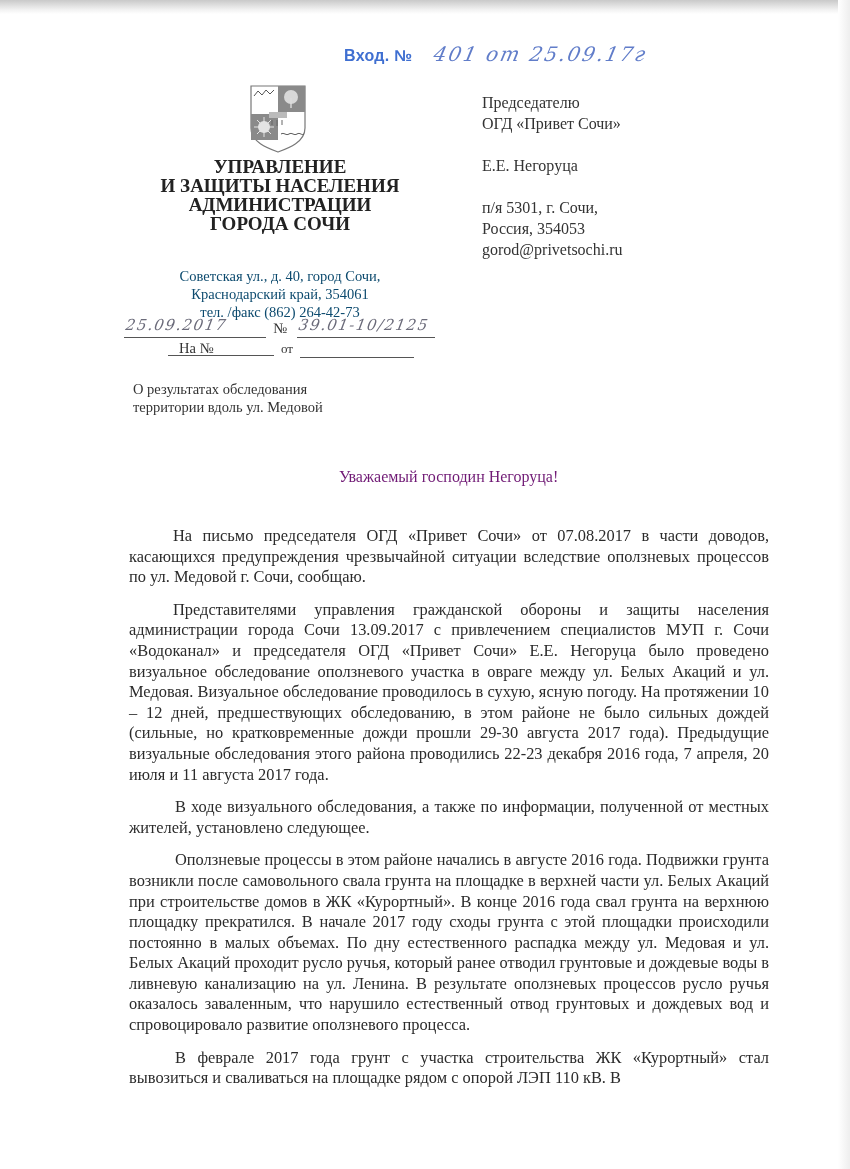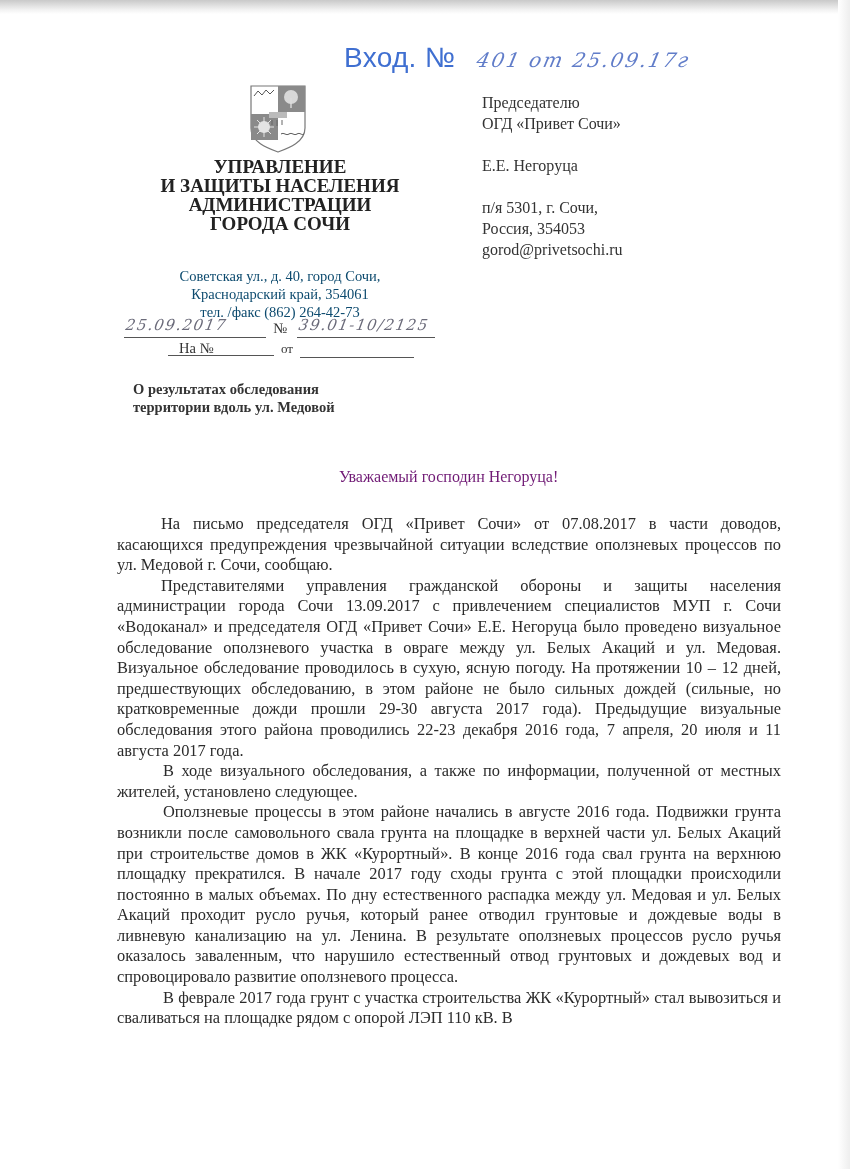--- a/index.html
+++ b/index.html
@@ -16,21 +16,21 @@
   .page-shadow-right {
     position:absolute; right:0; top:0; width:12px; height:1169px;
     background:linear-gradient(to left, #eeeeee, #ffffff);
   }
   .stamp {
     position:absolute; left:344px; top:42px; height:36px;
     display:flex; align-items:baseline;
   }
   .stamp-label {
     font-family:"Liberation Sans", sans-serif;
-    color:#3f6fd1; font-size:28px; letter-spacing:0.3px;
+    color:#3f6fd1; font-size:16px; letter-spacing:0.3px;font-weight:bold;
   }
   .stamp-hand {
     font-family:"DejaVu Serif", serif; font-style:italic;
     color:#4667c0; font-size:20px; margin-left:22px;
     transform:skewX(-12deg); letter-spacing:2px; opacity:0.85;
   }
   .emblem {
     position:absolute; left:249px; top:84px; width:58px; height:70px;
   }
   .org {
@@ -44,34 +44,34 @@
   }
   .reg-line {
     position:absolute; font-size:14.5px; color:#333;
   }
   .underline { position:absolute; border-bottom:1px solid #555; height:0; }
   .hand {
     position:absolute; font-family:"DejaVu Serif", serif; font-style:italic;
     color:#6b6b7a; font-size:15px; letter-spacing:1.5px; transform:skewX(-10deg);
   }
   .subject {
-    position:absolute; left:133px; top:380px; font-size:14.5px; line-height:18px; color:#333;font-weight:bold;
+    position:absolute; left:133px; top:380px; font-size:14.5px; line-height:18px; color:#333;
   }
   .recipient {
     position:absolute; left:482px; top:92px; font-size:16px; line-height:21px; color:#333;
   }
   .recipient div { white-space:nowrap; }
   .greeting {
     position:absolute; left:339px; top:468px; font-size:16px; color:#701a75;
   }
   .body-text {
     position:absolute; left:117px; top:514px; width:664px;
     font-size:16.4px; line-height:20.6px; text-align:justify; color:#2b2b2b;
   }
-  .body-text p { margin:0; text-indent:44px; }
+  .body-text p { margin:12px; text-indent:44px; }
   .body-text p.ind2 { text-indent:46px; }
 </style>
 </head>
 <body>
 
 <div class="page-shadow-top"></div>
 <div class="page-shadow-right"></div>
 
 <div class="stamp">
   <span class="stamp-label">Вход. №</span>

